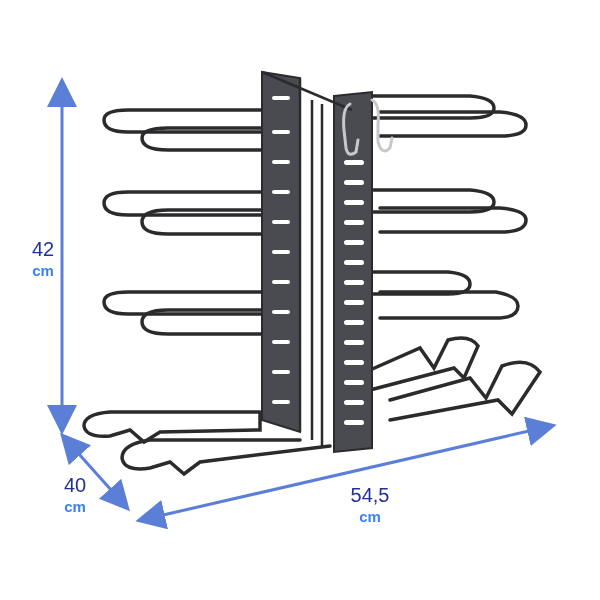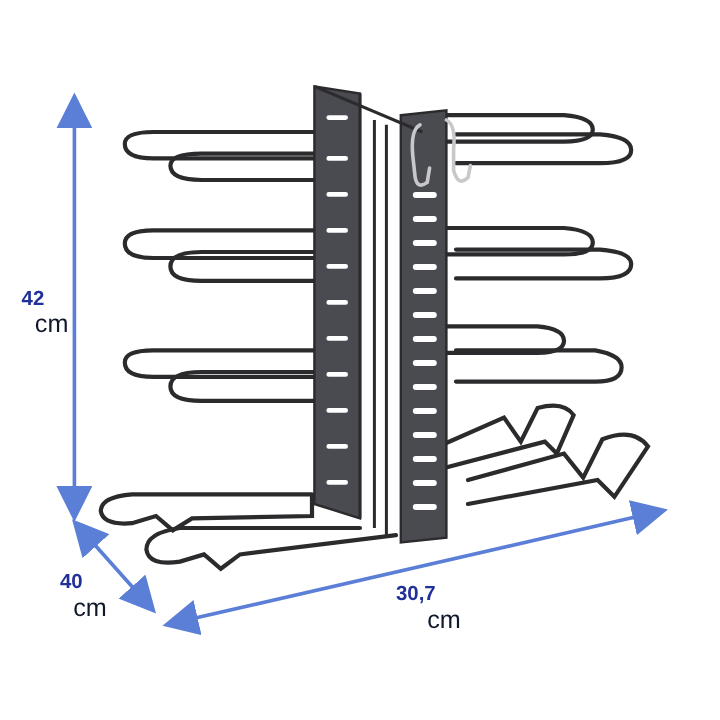--- a/index.html
+++ b/index.html
@@ -1,19 +1,19 @@
 <!DOCTYPE html>
 <html><head>
 <meta charset="utf-8">
 <style>
   html, body { margin: 0; padding: 0; background: #ffffff; }
   body { width: 600px; height: 600px; position: relative; overflow: hidden; font-family: "Liberation Sans", sans-serif; }
   .scene { position: absolute; left: 0; top: 0; width: 600px; height: 600px; }
-  .dim-num { position: absolute; font-weight: bold; color: #22309a; font-size: 17px; line-height: 22px; }
-  .dim-unit { position: absolute; font-weight: normal; color: #0f172a; font-size: 21px; line-height: 17px; text-align: center; }
+  .dim-num { position: absolute; font-weight: normal; color: #22309a; font-size: 20px; line-height: 22px; text-align: center; }
+  .dim-unit { position: absolute; font-weight: bold; color: #3b82f6; font-size: 15px; line-height: 17px; text-align: center; }
 </style>
 </head>
 <body>
 
 <svg class="scene" viewBox="0 0 600 600" xmlns="http://www.w3.org/2000/svg">
   <defs>
     <marker id="ah" markerWidth="10" markerHeight="10" refX="5" refY="5" orient="auto-start-reverse">
       <path d="M0,0 L10,5 L0,10 Z" fill="#5b7fd6"></path>
     </marker>
   </defs>
@@ -87,14 +87,14 @@
     <path d="M372,100 Q380,104 378,124 L378,142 Q382,156 390,148 L392,138"></path>
   </g>
 </svg>
 
 <div class="dim-num" style="left:18px; top:238px; width:50px;">42</div>
 <div class="dim-unit" style="left:18px; top:262px; width:50px;">cm</div>
 
 <div class="dim-num" style="left:50px; top:474px; width:50px;">40</div>
 <div class="dim-unit" style="left:50px; top:498px; width:50px;">cm</div>
 
-<div class="dim-num" style="left:330px; top:484px; width:80px;">30,7</div>
+<div class="dim-num" style="left:330px; top:484px; width:80px;">54,5</div>
 <div class="dim-unit" style="left:330px; top:508px; width:80px;">cm</div>
 
 </body></html>

